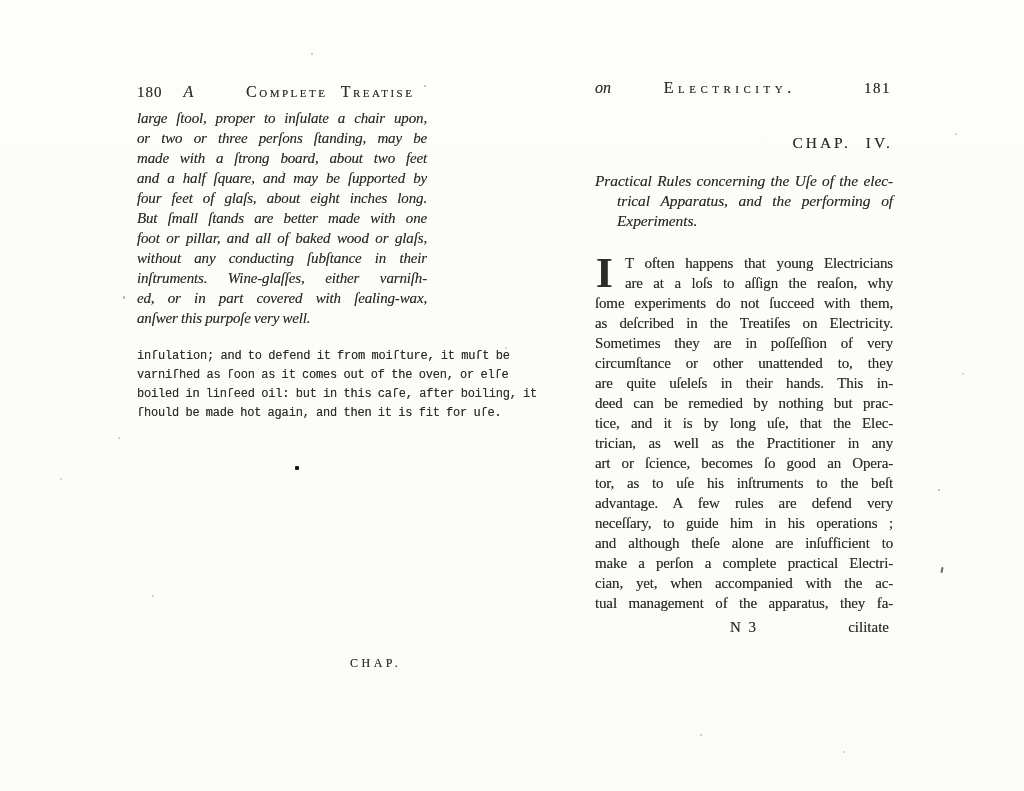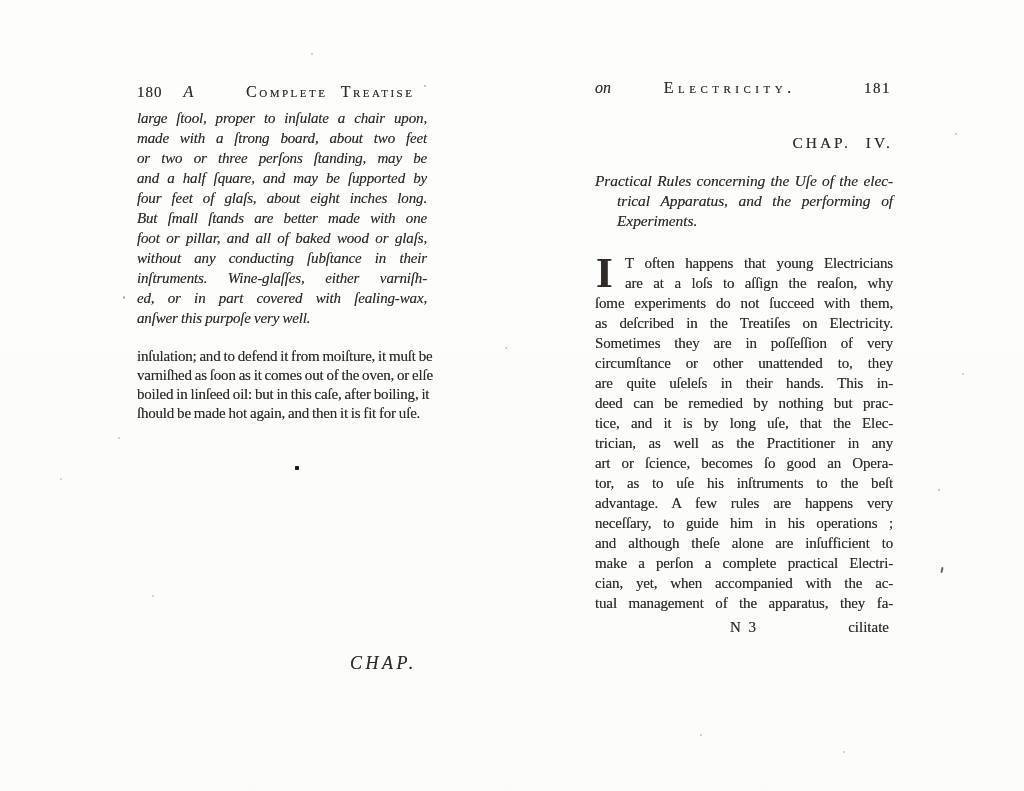--- a/index.html
+++ b/index.html
@@ -37,42 +37,42 @@
     height:20px;line-height:20px;font-size:15px;
     letter-spacing:-0.15px;word-spacing:-0.4px;
     text-align:justify;text-align-last:justify;
     white-space:nowrap;
   }
   .body-text{margin-top:6px;font-style:italic;}
   .left-body .line:last-child{text-align-last:left;}
 
   
   .footnote{margin-top:19px;}
-  .footnote .line{height:19px;line-height:19px;font-size:15px;letter-spacing:-0.2px;word-spacing:-0.6px;}
+  .footnote .line{height:19px;line-height:19px;font-size:12px;letter-spacing:-0.2px;word-spacing:-0.6px;font-family:Liberation Mono, monospace;}
   .footnote .line:last-child{text-align-last:left;}
 
   
   .chapter-title{margin-top:18px;}
   .chapter-title .line{font-style:italic;font-size:15.5px;letter-spacing:-0.1px;word-spacing:0.4px;}
   .chapter-title .line:nth-child(n+2){padding-left:22px;}
   .chapter-title .line:last-child{text-align-last:left;}
 
   
   .right-body{position:relative;margin-top:22px;}
   .drop-cap{position:absolute;left:1px;top:2px;font-size:43px;line-height:36px;font-weight:bold;}
   .right-lines .line:nth-child(-n+2){padding-left:30px;}
 
   
   .signature-row{display:grid;grid-template-columns:1fr auto 1fr;margin-top:4px;height:20px;line-height:20px;font-size:15px;}
   .signature-mark{grid-column:2;letter-spacing:2px;}
   .signature-row .catchword{grid-column:3;text-align:right;padding-right:4px;}
 
   .catchword-left{
     position:absolute;left:213px;top:571px;
-    font-size:18px;letter-spacing:3.5px;line-height:20px;white-space:nowrap;font-style:italic;
+    font-size:12px;letter-spacing:3.5px;line-height:20px;white-space:nowrap;
   }
 
   
   .speck{position:absolute;border-radius:50%;}
 </style>
 </head>
 <body>
 
 <div class="canvas ink">
 
@@ -81,22 +81,22 @@
     <div class="running-header">
       <span class="pagenum">180</span>
       <span class="head-title">
         <em class="head-prefix">A</em>
         <span class="smallcaps">Complete Treatise</span>
       </span>
     </div>
 
     <div class="body-text left-body">
         <div class="line">large ſtool, proper to inſulate a chair upon,</div>
+        <div class="line">or two or three perſons ſtanding, may be</div>
         <div class="line">made with a ſtrong board, about two feet</div>
-        <div class="line">or two or three perſons ſtanding, may be</div>
         <div class="line">and a half ſquare, and may be ſupported by</div>
         <div class="line">four feet of glaſs, about eight inches long.</div>
         <div class="line">But ſmall ſtands are better made with one</div>
         <div class="line">foot or pillar, and all of baked wood or glaſs,</div>
         <div class="line">without any conducting ſubſtance in their</div>
         <div class="line">inſtruments. Wine-glaſſes, either varniſh-</div>
         <div class="line">ed, or in part covered with ſealing-wax,</div>
         <div class="line">anſwer this purpoſe very well.</div>
       </div>
 
@@ -136,21 +136,21 @@
           <div class="line">ſome experiments do not ſucceed with them,</div>
           <div class="line">as deſcribed in the Treatiſes on Electricity.</div>
           <div class="line">Sometimes they are in poſſeſſion of very</div>
           <div class="line">circumſtance or other unattended to, they</div>
           <div class="line">are quite uſeleſs in their hands. This in-</div>
           <div class="line">deed can be remedied by nothing but prac-</div>
           <div class="line">tice, and it is by long uſe, that the Elec-</div>
           <div class="line">trician, as well as the Practitioner in any</div>
           <div class="line">art or ſcience, becomes ſo good an Opera-</div>
           <div class="line">tor, as to uſe his inſtruments to the beſt</div>
-          <div class="line">advantage. A few rules are happens very</div>
+          <div class="line">advantage. A few rules are defend very</div>
           <div class="line">neceſſary, to guide him in his operations ;</div>
           <div class="line">and although theſe alone are inſufficient to</div>
           <div class="line">make a perſon a complete practical Electri-</div>
           <div class="line">cian, yet, when accompanied with the ac-</div>
           <div class="line">tual management of the apparatus, they fa-</div>
         </div>
     </div>
 
     <div class="signature-row">
       <span></span>

